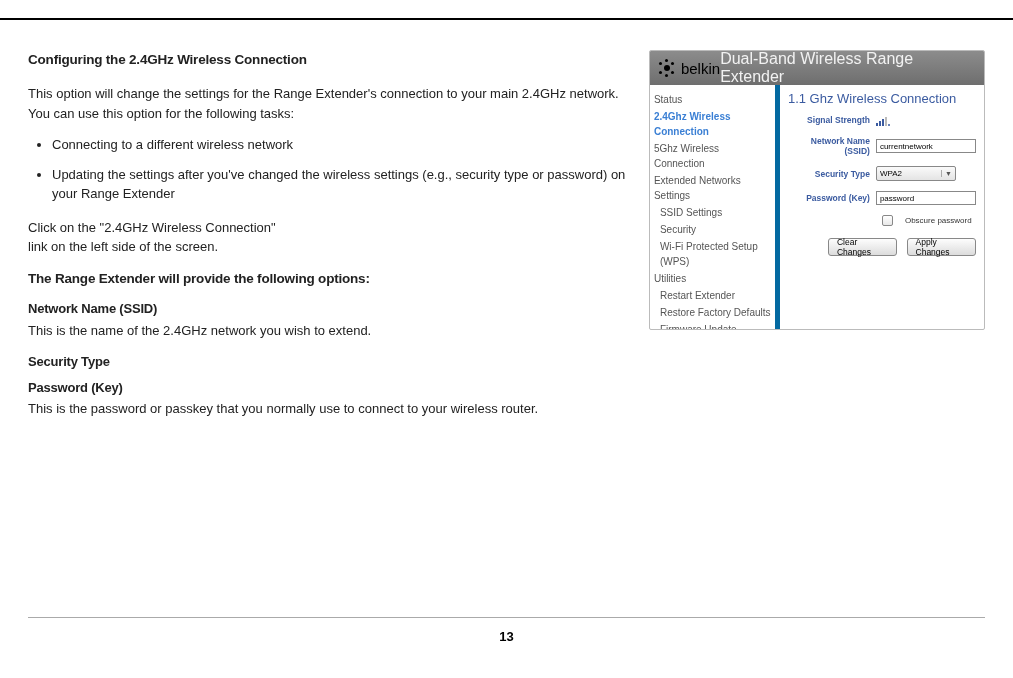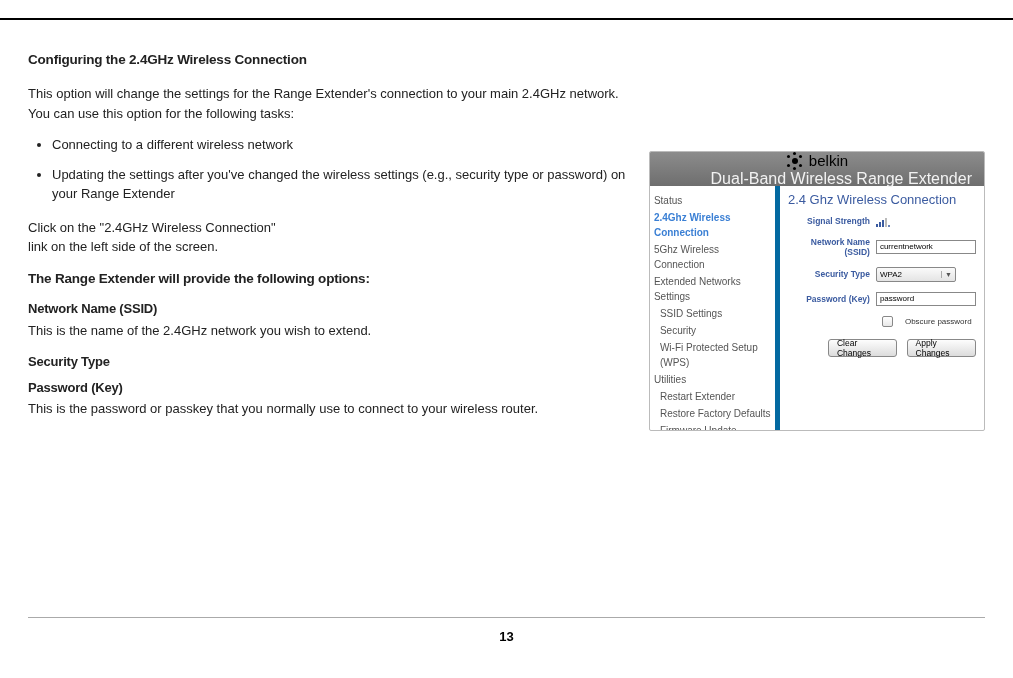--- a/index.html
+++ b/index.html
@@ -9,21 +9,20 @@
     height: 678px;
     background: #fff;
     position: relative;
     color: #000;
   }
   .topbar { height: 20px; border-bottom: 2px solid #000; }
   .page {
     display: flex;
     padding: 30px 28px 0 28px;
     gap: 18px;
-    align-items: flex-end;
   }
   .doc-col { width: 610px; font-size: 13px; line-height: 1.5; color: #222; }
   .doc-col .h1 { font-weight: 800; font-size: 13.5px; margin-bottom: 14px; letter-spacing: -0.2px; }
   .doc-col p { margin-bottom: 12px; }
   .doc-col ul { margin: 0 0 14px 24px; }
   .doc-col ul li { list-style: disc; margin-bottom: 10px; }
   .doc-col .h2 { font-weight: 800; font-size: 13.5px; margin: 8px 0 10px; letter-spacing: -0.2px; }
   .doc-col .h3 { font-weight: 800; font-size: 13px; margin: 6px 0 2px; letter-spacing: -0.2px; }
 
   .app-col {
@@ -35,21 +34,20 @@
     background: #fff;
     height: 280px;
   }
   .app-header {
     height: 34px;
     background: linear-gradient(#8c8c8c, #6e6e6e);
     display: flex;
     align-items: center;
     padding: 0 8px;
     color: #eee;
-    flex-direction: column;
   }
   .logo-wrap { display: flex; align-items: center; gap: 5px; }
   .dots { position: relative; width: 18px; height: 18px; }
   .dots b { position:absolute; width:3px; height:3px; background:#000; border-radius:50%; }
   .dots b.c { width:6px;height:6px; left:6px; top:6px; }
   .dots b.tl{ left:1px; top:3px;} .dots b.tr{ left:13px; top:3px;}
   .dots b.bl{ left:1px; top:12px;} .dots b.br{ left:13px; top:12px;}
   .dots b.t{ left:7px; top:0;} .dots b.bo{ left:7px; top:15px;}
   .logo-text { color:#000; font-size:15px; font-weight:400; letter-spacing:0; }
   .product-title { margin-left:auto; font-size:16px; color:#f2f2f2; padding-right:4px; font-weight:300; }
@@ -142,21 +140,21 @@
           <div class="item sub">Security</div>
           <div class="item sub">Wi-Fi Protected Setup (WPS)</div>
           <div class="item ">Utilities</div>
           <div class="item sub">Restart Extender</div>
           <div class="item sub">Restore Factory Defaults</div>
           <div class="item sub">Firmware Update</div>
           <div class="item sub">Administrator Password</div>
           <div class="item sub">Log</div>
         </div>
       <div class="main">
-        <div class="main-title">2.4 Ghz Wireless Connection</div>
+        <div class="main-title">1.1 Ghz Wireless Connection</div>
 
         <div class="form-row">
           <div class="lbl">Signal Strength</div>
           <div class="val">
             <span class="signal">
               <i class="b1"></i>
                 <i class="b2"></i>
                 <i class="b3"></i>
                 <i class="b4"></i>
                 <span class="dot"></span>

